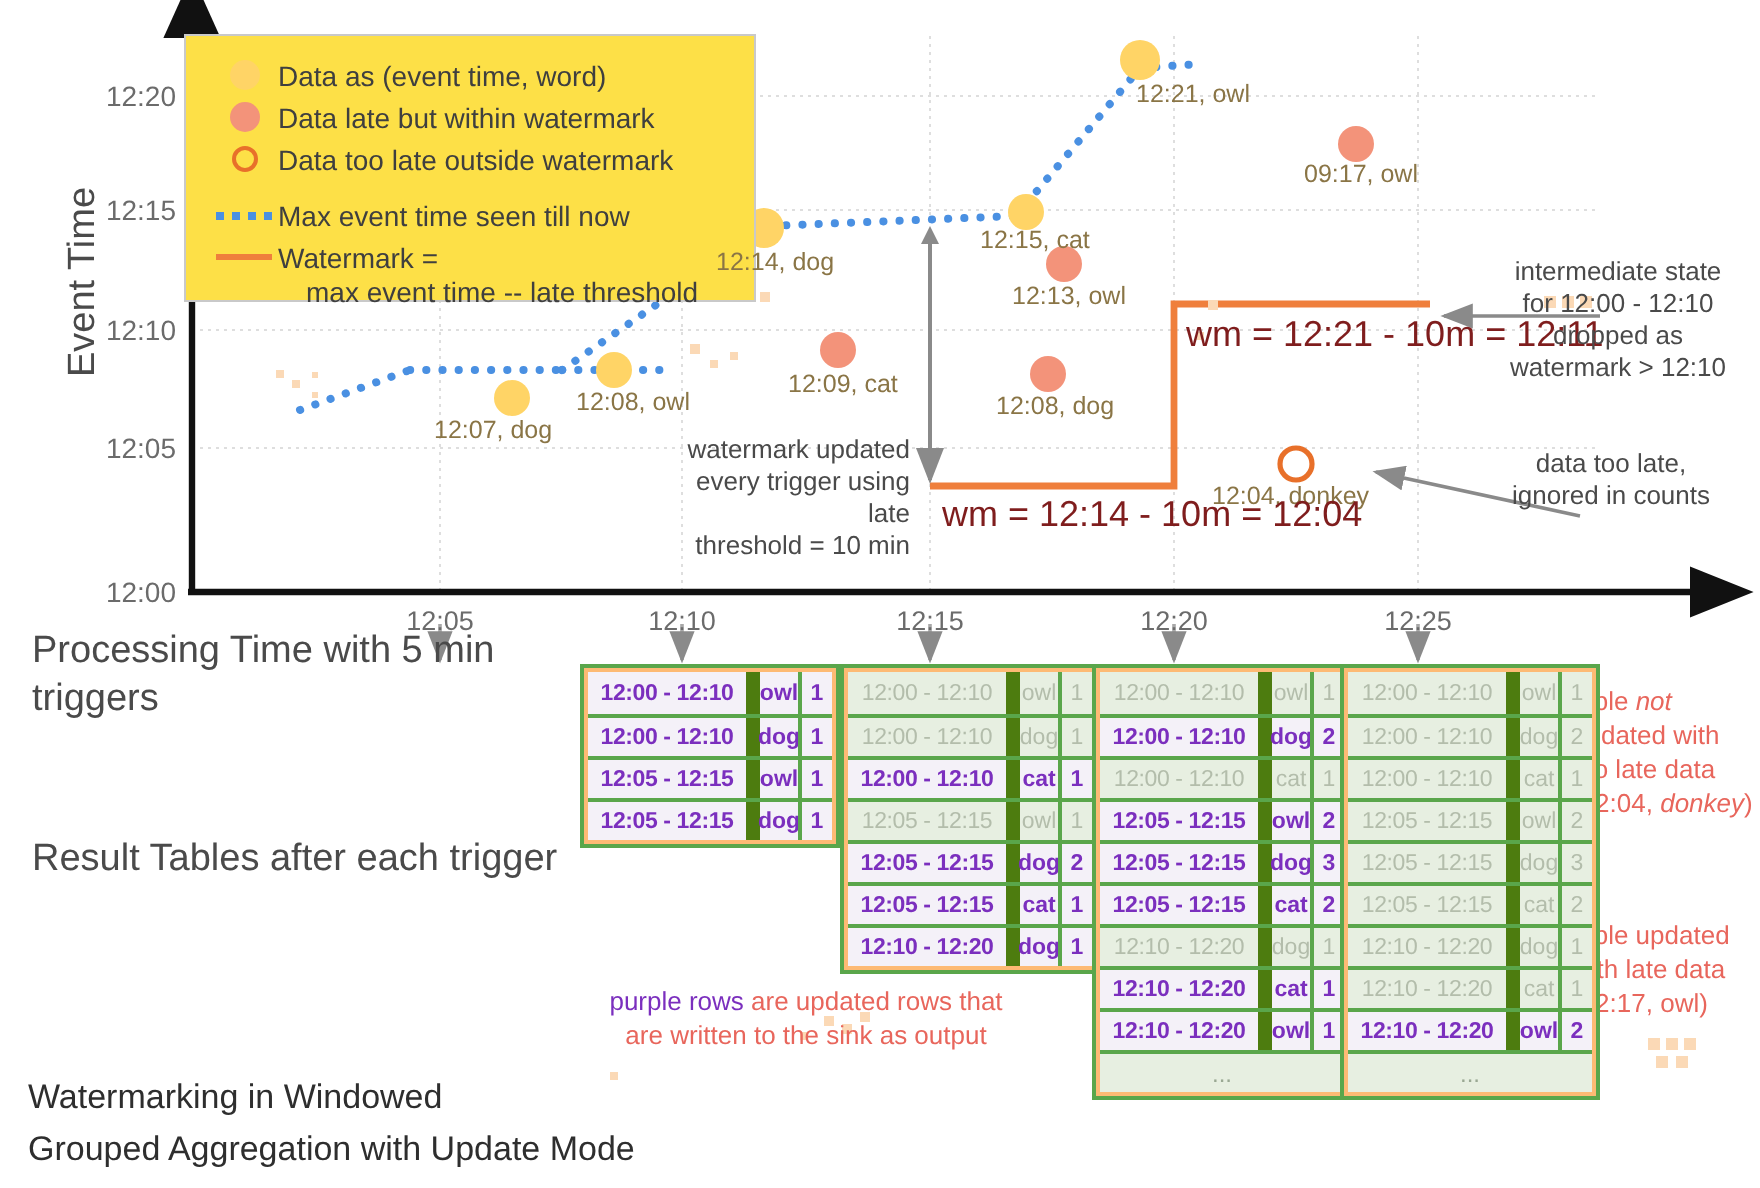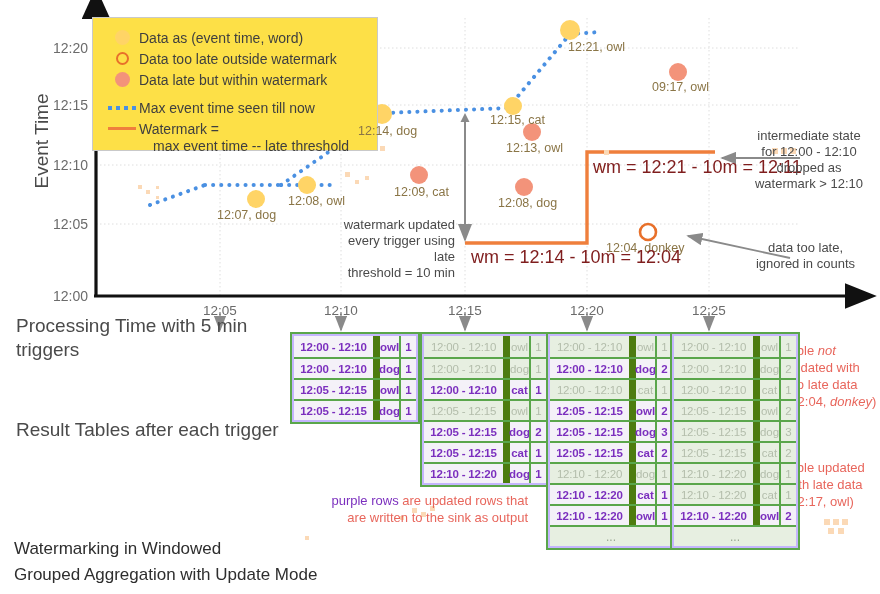--- a/index.html
+++ b/index.html
@@ -43,21 +43,21 @@
 
   
   .ann{font-size:13px;color:#4a4a4a;line-height:16px;white-space:pre-line;}
 
   
   .bigtxt{font-size:19px;color:#4a4a4a;line-height:24px;}
   .title{font-size:17px;color:#2e2e2e;line-height:26px;}
 
   
   .rtable{
-    position:absolute;border:2.5px solid #5aa64b;background:#c4b5fd;
+    position:absolute;border:2.5px solid #5aa64b;background:#fdba74;
     box-sizing:border-box;padding:2px;
   }
   .rrow{display:flex;height:21px;box-sizing:border-box;}
   .rrow + .rrow{border-top:2px solid #5aa64b;}
   .cell{
     border-left:0;box-sizing:border-box;display:flex;align-items:center;
     font-size:11.5px;padding:0 3px;background:#f2f7ee;
   }
   .c-win{width:79px;justify-content:center;letter-spacing:-0.2px;}
   .c-word{width:26px;justify-content:center;border-left:7px solid #4d7c0f;}
@@ -197,29 +197,29 @@
 
 <div class="abs legend">
   <div class="lg-row">
     <span class="lg-key">
         <span class="dot-y"></span>
       </span>
     <span class="lg-txt">Data as (event time, word)</span>
   </div>
   <div class="lg-row">
     <span class="lg-key">
+        <span class="dot-o"></span>
+      </span>
+    <span class="lg-txt">Data late but within watermark</span>
+  </div>
+  <div class="lg-row">
+    <span class="lg-key">
         <span class="dot-h"></span>
       </span>
     <span class="lg-txt">Data too late outside watermark</span>
-  </div>
-  <div class="lg-row">
-    <span class="lg-key">
-        <span class="dot-o"></span>
-      </span>
-    <span class="lg-txt">Data late but within watermark</span>
   </div>
   <div class="lg-row sp">
     <span class="lg-key">
         <span class="dash-b"></span>
       </span>
     <span class="lg-txt">Max event time seen till now</span>
   </div>
   <div class="lg-row">
     <span class="lg-key">
         <span class="line-o"></span>
@@ -245,29 +245,29 @@
 
 <div class="abs ann" style="left:325px;top:217px;width:130px;text-align:right;">watermark updated
 every trigger using late
 threshold = 10 min</div>
 
 <div class="abs ann" style="left:738px;top:128px;width:142px;text-align:center;">intermediate state
 for 12:00 - 12:10
 dropped as
 watermark &gt; 12:10</div>
 
-<div class="abs ann" style="left:733px;top:240px;width:145px;text-align:center;">data too late,
+<div class="abs ann" style="left:733px;top:224px;width:145px;text-align:center;">data too late,
 ignored in counts</div>
 
 <div class="abs bigtxt" style="left:16px;top:314px;width:270px;">Processing Time
 with 5 min triggers</div>
 
 <div class="abs bigtxt" style="left:16px;top:418px;width:290px;">Result Tables after each trigger</div>
 
-<div class="abs note-purple" style="left:278px;top:492px;width:250px;text-align:right;">
+<div class="abs note-purple" style="left:278px;top:492px;width:250px;text-align:center;">
   <span class="pp">purple rows</span><span style="white-space:pre-line;"> are updated rows that
 are written to the sink as output</span>
 </div>
 
 <div class="abs note-red" style="left:786px;top:325px;width:94px;">
   <span>table <em>not</em><br>updated with<br>too late data<br>(12:04, <em>donkey</em>)</span>
 </div>
 <div class="abs note-red" style="left:786px;top:459px;width:94px;">table updated
 with late data
 (12:17, owl)</div>

